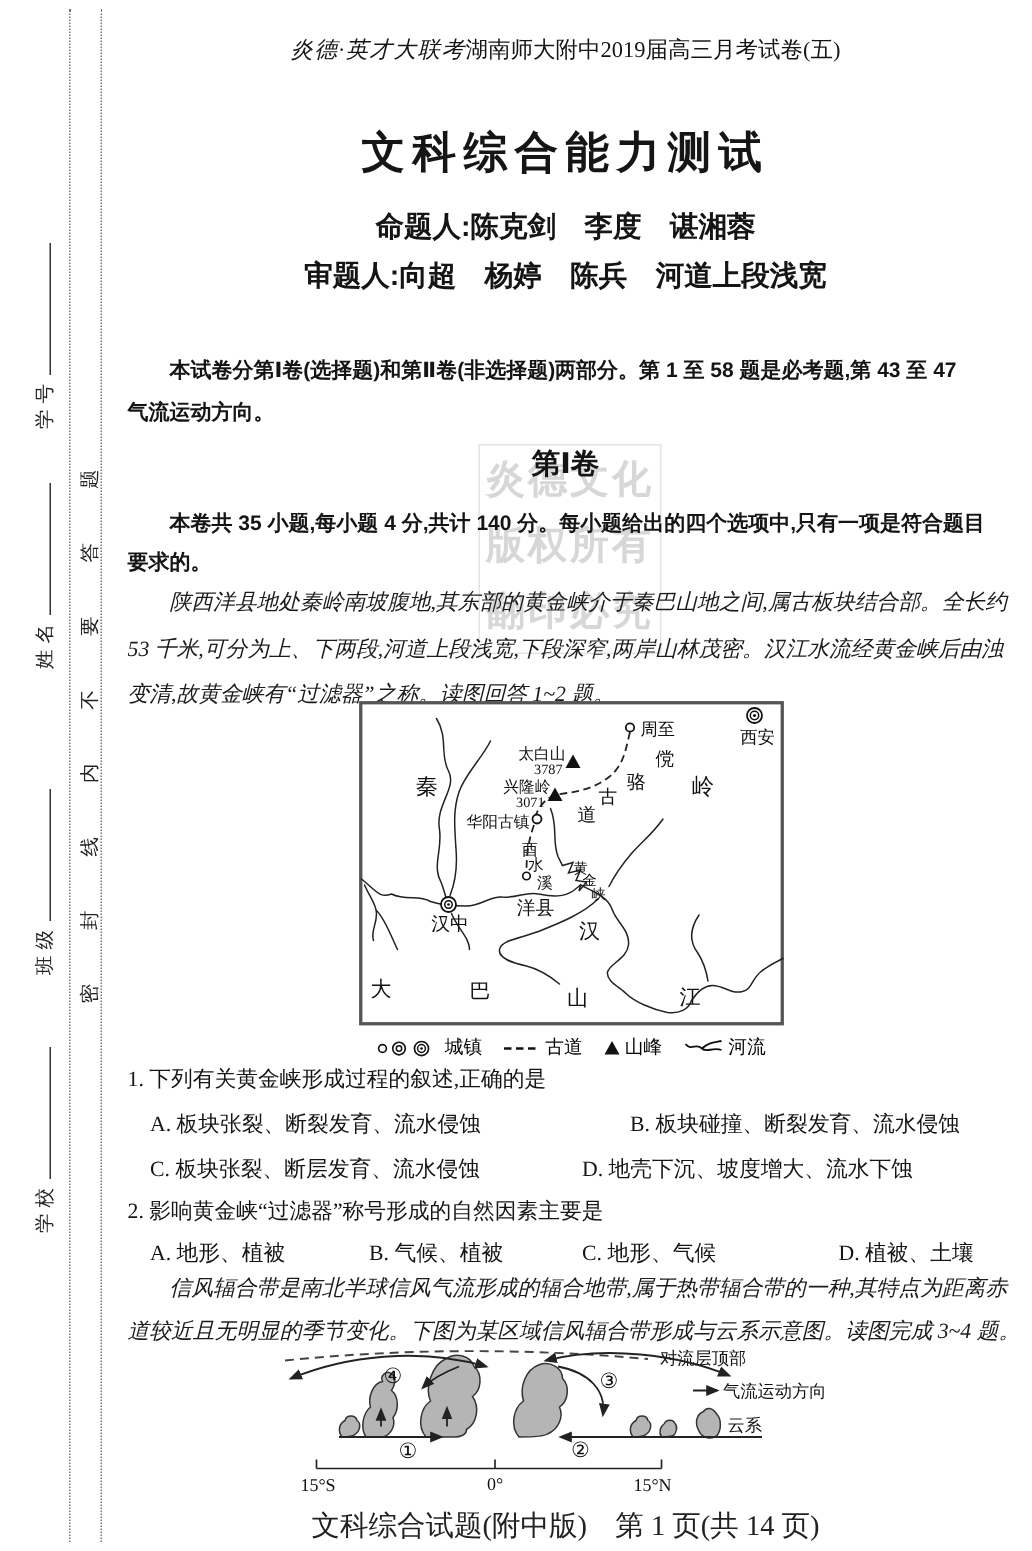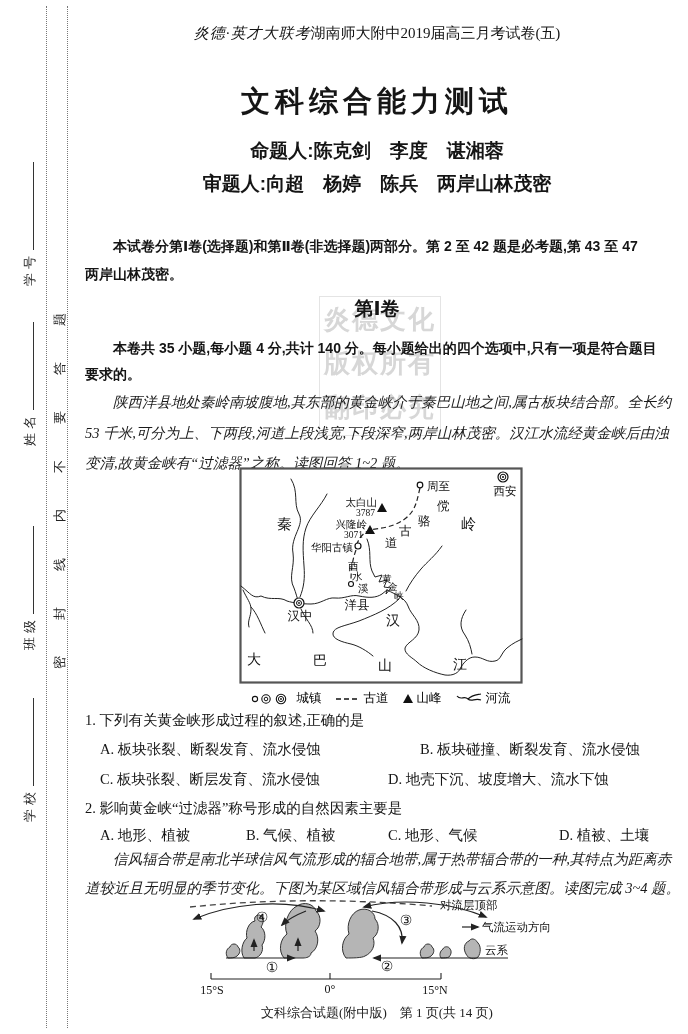--- a/index.html
+++ b/index.html
@@ -31,21 +31,21 @@
   .meta{top:207px;font-size:13px;color:#222;}
   .meta span{margin:0 18px;}
   .sec-title{top:296px;font-size:19px;font-weight:bold;
            font-family:"Liberation Sans","DejaVu Sans",sans-serif;}
   
   .tline{position:absolute;font-size:14.5px;line-height:20px;white-space:nowrap;}
   .bold{font-weight:bold;font-family:"Liberation Sans","DejaVu Sans",sans-serif;font-size:14px;}
   .kai{font-style:italic;color:#1b1b1b;}
   .stem{font-size:14.5px;}
   .opt{position:absolute;font-size:14.5px;white-space:nowrap;}
-  .footer{left:70px;right:4px;top:1004px;text-align:center;font-size:13px;color:#222;}
+  .footer{left:70px;right:4px;top:1004px;text-align:center;font-size:19px;color:#222;}
   
   .mapfig{left:239px;top:467px;}
   .map-legend{position:absolute;left:230px;top:690px;width:300px;display:flex;
               justify-content:center;align-items:center;gap:13px;font-size:12.5px;color:#000000;}
   .map-legend .li{display:flex;align-items:center;gap:3px;}
   .diafig{left:178px;top:891px;}
   svg text{font-family:"Liberation Serif","DejaVu Serif",serif;fill:#111;}
 </style>
 </head>
 <body>
@@ -73,24 +73,24 @@
   <div class="rot m-field" style="left:21px;top:286px;">
     <span>学号</span><span class="m-blank"></span>
   </div>
   <div class="rot seal-text" style="left:51px;top:669px;">密封线内不要答题</div>
 
   <div class="abs hdr hdr-line">
     <span class="hdr-brand">炎德·英才大联考</span><span>湖南师大附中2019届高三月考试卷(五)</span>
   </div>
   <div class="abs hdr main-title">文科综合能力测试</div>
   <div class="abs hdr setters">命题人:陈克剑　李度　谌湘蓉</div>
-  <div class="abs hdr reviewers">审题人:向超　杨婷　陈兵　两岸山林茂密</div>
-
-  <div class="tline bold" style="left:113px;top:236px;">本试卷分第Ⅰ卷(选择题)和第Ⅱ卷(非选择题)两部分。第 2 至 42 题是必考题,第 43 至 47</div>
-  <div class="tline bold" style="left:85px;top:264px;">两岸山林茂密。</div>
+  <div class="abs hdr reviewers">审题人:向超　杨婷　陈兵　河道上段浅宽</div>
+
+  <div class="tline bold" style="left:113px;top:236px;">本试卷分第Ⅰ卷(选择题)和第Ⅱ卷(非选择题)两部分。第 1 至 58 题是必考题,第 43 至 47</div>
+  <div class="tline bold" style="left:85px;top:264px;">气流运动方向。</div>
 
   <div class="abs hdr sec-title">第Ⅰ卷</div>
 
   <div class="tline bold" style="left:113px;top:338px;">本卷共 35 小题,每小题 4 分,共计 140 分。每小题给出的四个选项中,只有一项是符合题目</div>
   <div class="tline bold" style="left:85px;top:364px;">要求的。</div>
 
   <div class="tline kai" style="left:113px;top:392px;">陕西洋县地处秦岭南坡腹地,其东部的黄金峡介于秦巴山地之间,属古板块结合部。全长约</div>
   <div class="tline kai" style="left:85px;top:423px;">53 千米,可分为上、下两段,河道上段浅宽,下段深窄,两岸山林茂密。汉江水流经黄金峡后由浊</div>
   <div class="tline kai" style="left:85px;top:453px;">变清,故黄金峡有“过滤器”之称。读图回答 1~2 题。</div>
 

